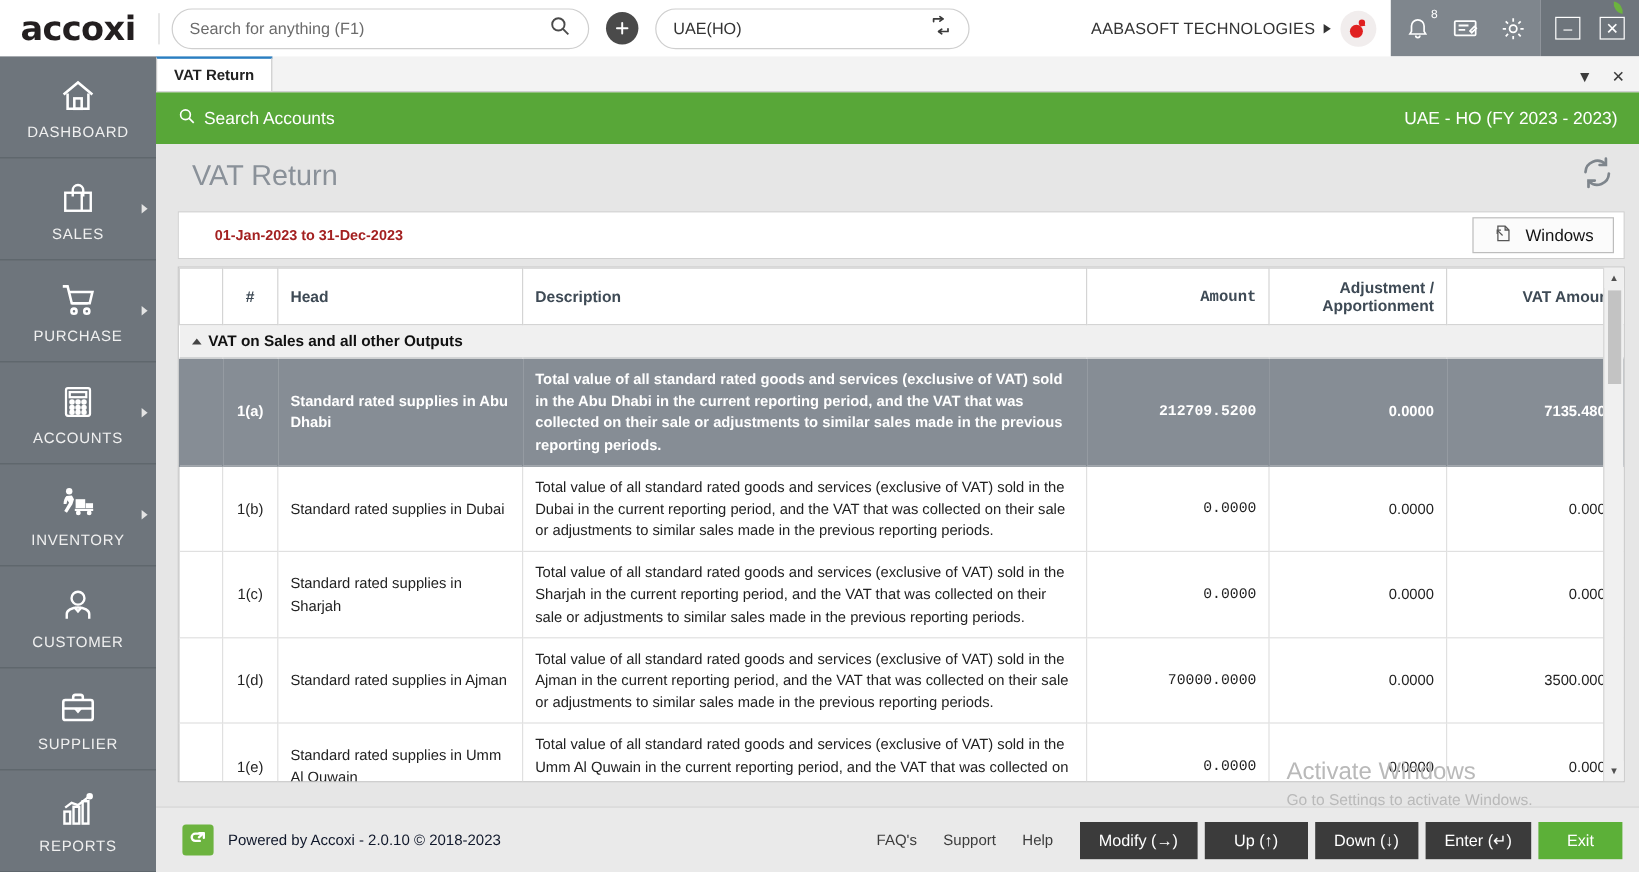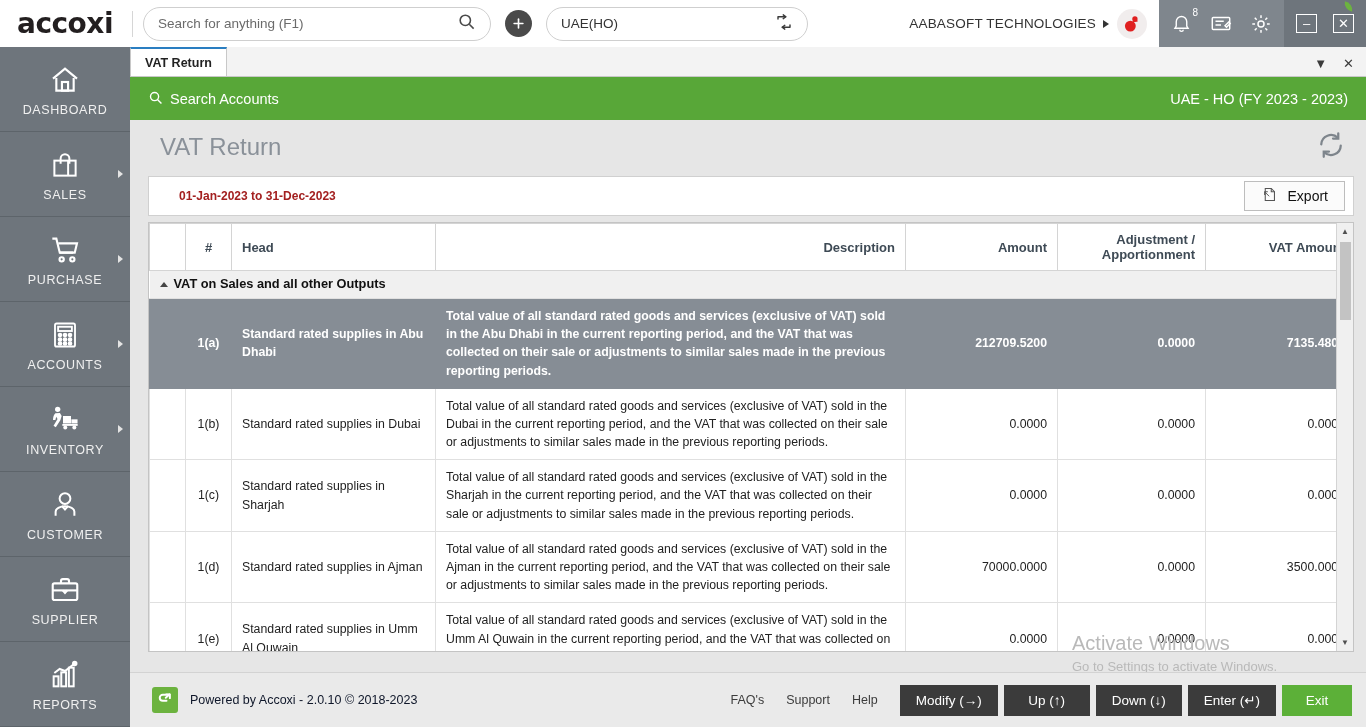--- a/index.html
+++ b/index.html
@@ -169,21 +169,21 @@
     font-weight: bold; padding: 8px 10px; height: 46px; background: #fff;
   }
   table.vat td {
     border: 1px solid #e0e0e0; font-size: 12.3px; color: #222;
     padding: 8px 10px; vertical-align: middle; line-height: 1.48;
   }
   .c-idx { width: 36px; }
   .c-num { width: 46px; text-align: center; }
   .c-head { width: 204px; }
   .c-desc { width: 470px; }
-  .c-amt { width: 152px; text-align: right; }
+  .c-amt { width: 152px; text-align: right; font-family: Liberation Mono, monospace; }
   .c-adj { width: 148px; text-align: right; }
   .c-vat { width: 150px; text-align: right; }
   th.c-amt, th.c-adj, th.c-vat { text-align: right; }
 
   tr.grouprow td {
     background: #f0f0f0; font-weight: bold; font-size: 12.8px; color: #111;
     padding: 4px 10px; height: 22px; border-left: none; border-right: none;
   }
   .chev-up {
     display: inline-block; width: 0; height: 0; margin-right: 6px;
@@ -471,32 +471,32 @@
     <span class="daterange">01-Jan-2023 to 31-Dec-2023</span>
     <span class="export-btn">
       <span>
         <svg width="17" height="17" viewBox="0 0 24 24" fill="none" stroke="#555" stroke-width="1.5">
           <path d="M6 3.5h8.5L19 8v12.5H6z"></path>
             <polyline points="14.5,3.5 14.5,8 19,8"></polyline>
           <path d="M11.5 14.5 L5.5 8.5" stroke-width="1.4"></path>
           <polyline points="5.2,12.6 5.2,8.2 9.6,8.2"></polyline>
         </svg>
       </span>
-      <span>Export</span>
+      <span>Windows</span>
     </span>
   </div>
 
   <div class="tablewrap">
     <table class="vat">
       <thead>
         <tr>
           <th class="c-idx"></th>
           <th class="c-num">#</th>
           <th class="c-head" style="text-align:left">Head</th>
-          <th class="c-desc" style="text-align:right">Description</th>
+          <th class="c-desc" style="text-align:left">Description</th>
           <th class="c-amt">Amount</th>
           <th class="c-adj">Adjustment / Apportionment</th>
           <th class="c-vat">VAT Amount</th>
         </tr>
       </thead>
       <tbody>
         <tr class="grouprow">
           <td colspan="7">
             <span class="chev-up"></span><span>VAT on Sales and all other Outputs</span>
           </td>

